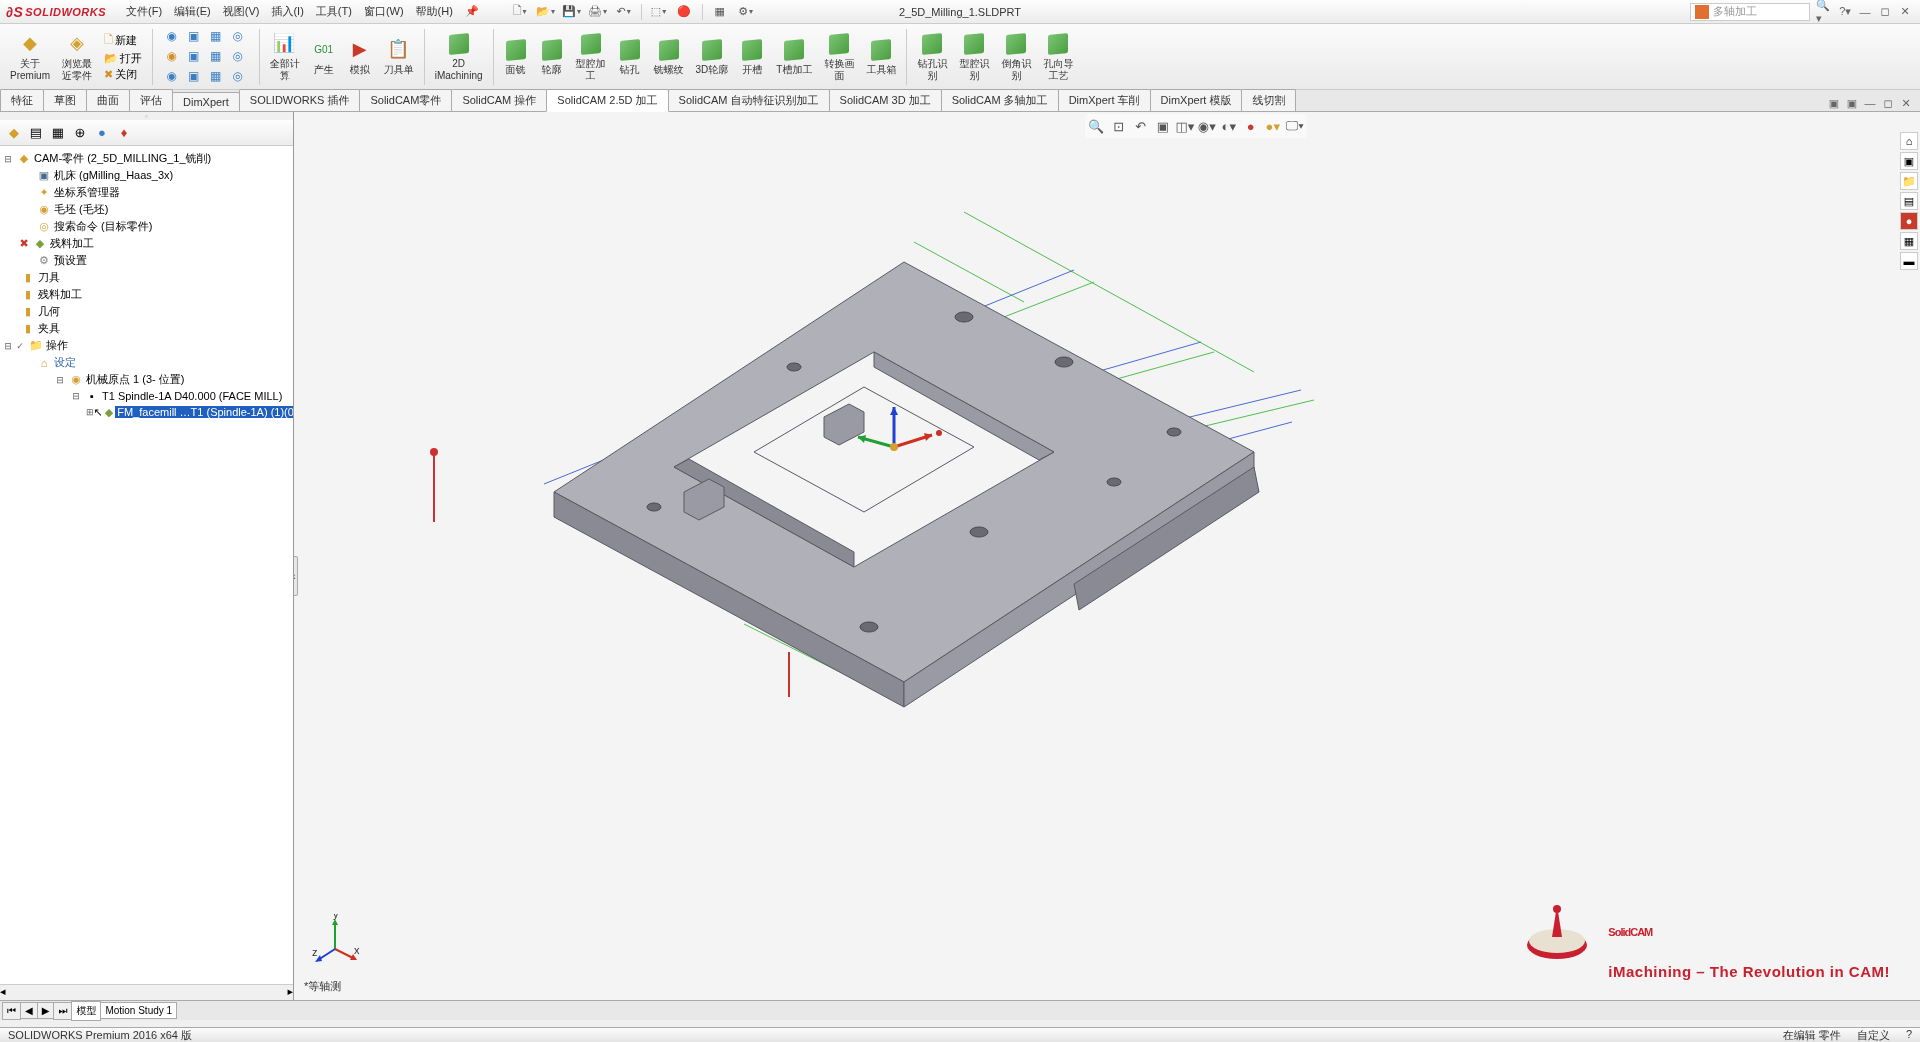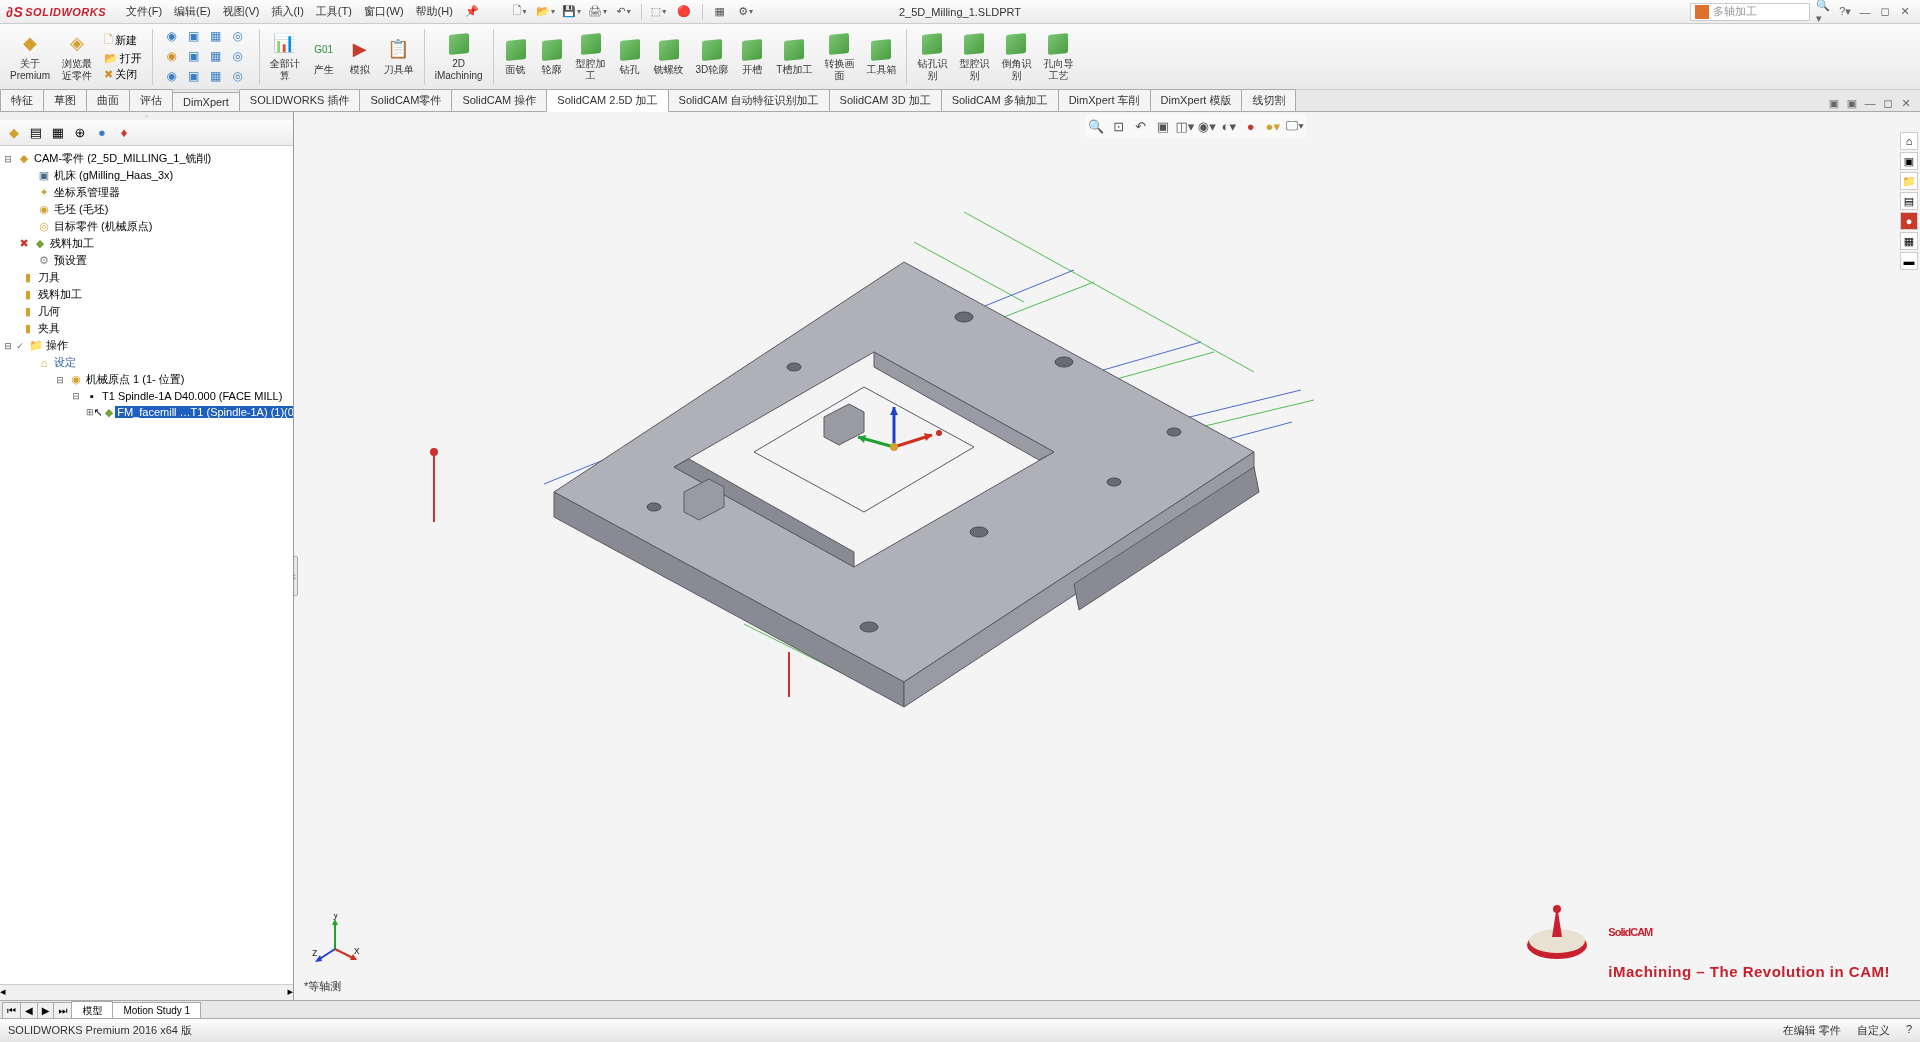--- a/index.html
+++ b/index.html
@@ -69,23 +69,23 @@
 .model-svg { position:absolute; left:60px; top:40px; width:1020px; height:640px; }
 
 
 .watermark { position:absolute; right:30px; bottom:20px; text-align:left; }
 .watermark .brand { color:#c8202f; font-size:52px; font-weight:bold; letter-spacing:-1px; display:flex; align-items:center; }
 .watermark .wicon { width:70px; height:70px; margin-right:16px; position:relative; }
 .watermark .tag { color:#c8202f; font-size:15px; font-weight:bold; letter-spacing:0.5px; margin-left:86px; margin-top:-4px; }
 
 
 .bottom-tabs { position:absolute; bottom:22px; left:0; right:0; height:20px; background:#e8e8e8; border-top:1px solid #aaa; display:flex; align-items:center; padding-left:2px; }
-.btab { padding:2px 10px; border:1px solid #aaa; background:#fff; margin-right:-1px; font-size:10px; }
+.btab { padding:2px 4px; border:1px solid #aaa; background:#fff; margin-right:-1px; font-size:10px; }
 .btab.nav { padding:2px 4px; background:#f0f0f0; }
-.statusbar { position:absolute; bottom:0; left:0; right:0; height:24px; background:linear-gradient(#fdfdfd,#e4e4e4); border-top:1px solid #aaa; display:flex; align-items:center; padding:0 8px; color:#333; }
+.statusbar { position:absolute; bottom:0; left:0; right:0; height:15px; background:linear-gradient(#fdfdfd,#e4e4e4); border-top:1px solid #aaa; display:flex; align-items:center; padding:0 8px; color:#333; }
 .statusbar .sright { margin-left:auto; display:flex; gap:16px; }
 </style>
 </head>
 <body>
 
 <div class="titlebar">
   <div class="sw-logo">
     <span class="ds">∂S</span>
     <span>SOLIDWORKS</span>
   </div>
@@ -336,21 +336,21 @@
       <div class="tnode ind2">
           <span class="ticon" style="color:#d4a030">✦</span>
           <span class="tlabel">坐标系管理器</span>
         </div>
       <div class="tnode ind2">
           <span class="ticon" style="color:#d4a030">◉</span>
           <span class="tlabel">毛坯 (毛坯)</span>
         </div>
       <div class="tnode ind2">
           <span class="ticon" style="color:#d4a030">◎</span>
-          <span class="tlabel">目标零件 (机械原点)</span>
+          <span class="tlabel">搜索命令 (目标零件)</span>
         </div>
       <div class="tnode ind1">
           <span style="color:#c83a2a;width:12px;text-align:center">✖</span>
           <span class="ticon" style="color:#7aa03a">◆</span>
           <span class="tlabel">残料加工</span>
         </div>
       <div class="tnode ind2">
           <span class="ticon" style="color:#888">⚙</span>
           <span class="tlabel">预设置</span>
         </div>
@@ -376,21 +376,21 @@
           <span class="ticon" style="color:#d4a030">📁</span>
           <span class="tlabel">操作</span>
         </div>
       <div class="tnode ind2">
           <span class="ticon" style="color:#d4a030">⌂</span>
           <span class="tlabel" style="color:#2a5fa8">设定</span>
         </div>
       <div class="tnode ind3">
           <span class="exp">⊟</span>
           <span class="ticon" style="color:#d4a030">◉</span>
-          <span class="tlabel">机械原点 1 (1- 位置)</span>
+          <span class="tlabel">机械原点 1 (3- 位置)</span>
         </div>
       <div class="tnode ind4">
           <span class="exp">⊟</span>
           <span class="ticon">▪</span>
           <span class="tlabel">T1 Spindle-1A D40.000  (FACE MILL)</span>
         </div>
       <div class="tnode ind5 sel">
           <span class="exp">⊞</span>
           <span style="width:12px">↖</span>
           <span class="ticon" style="color:#7aa03a">◆</span>

